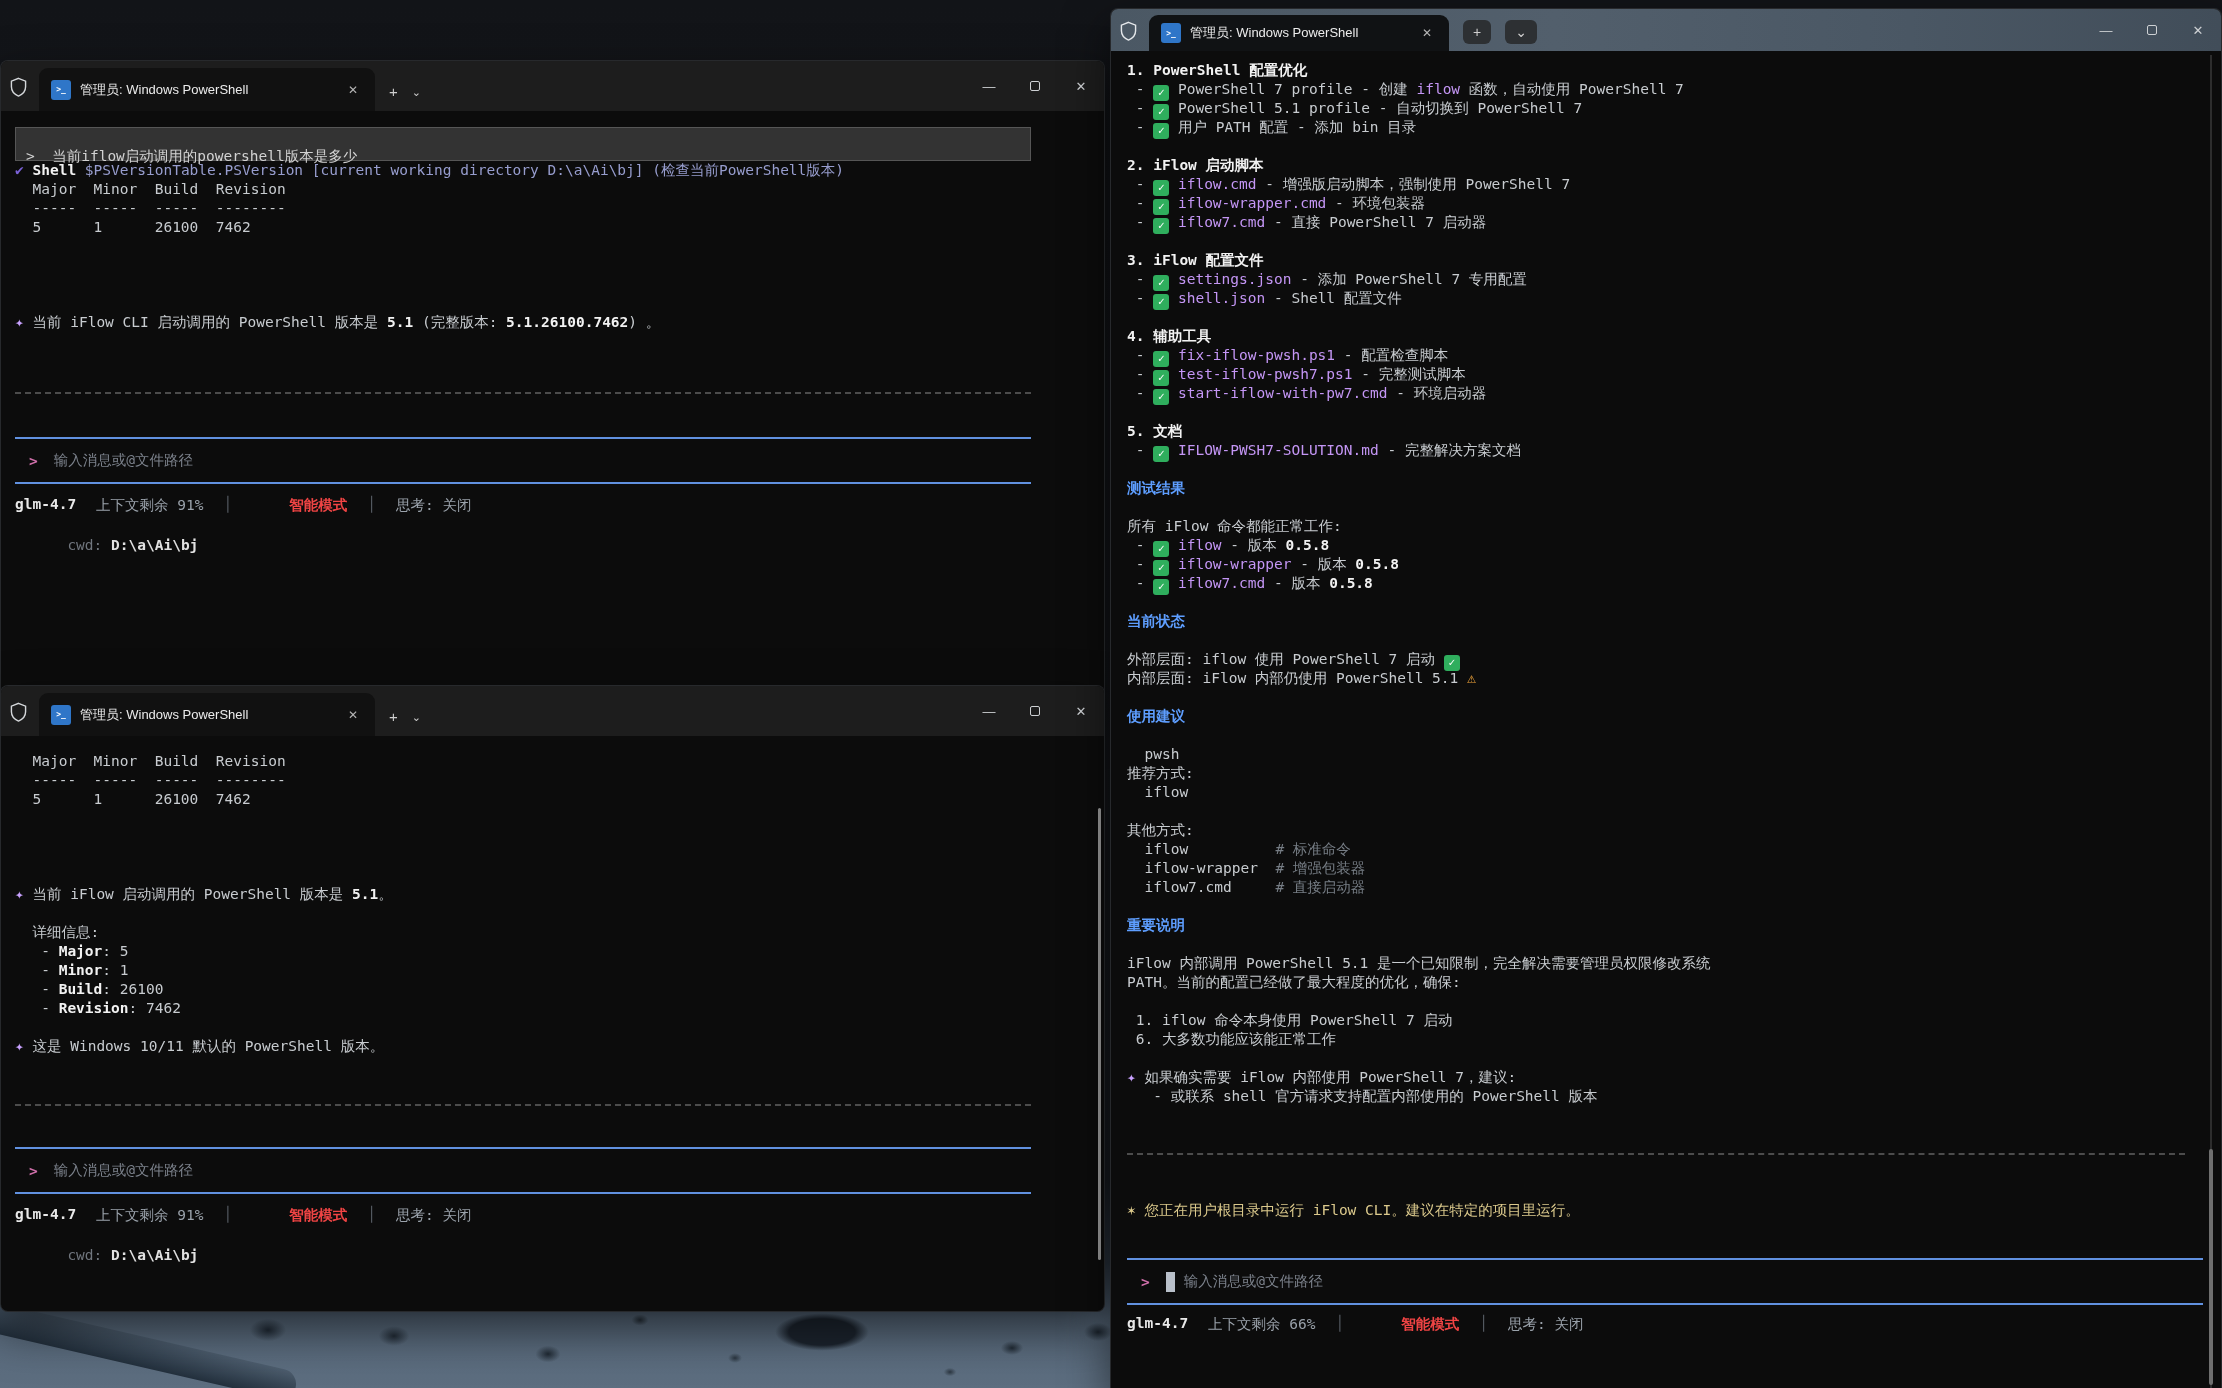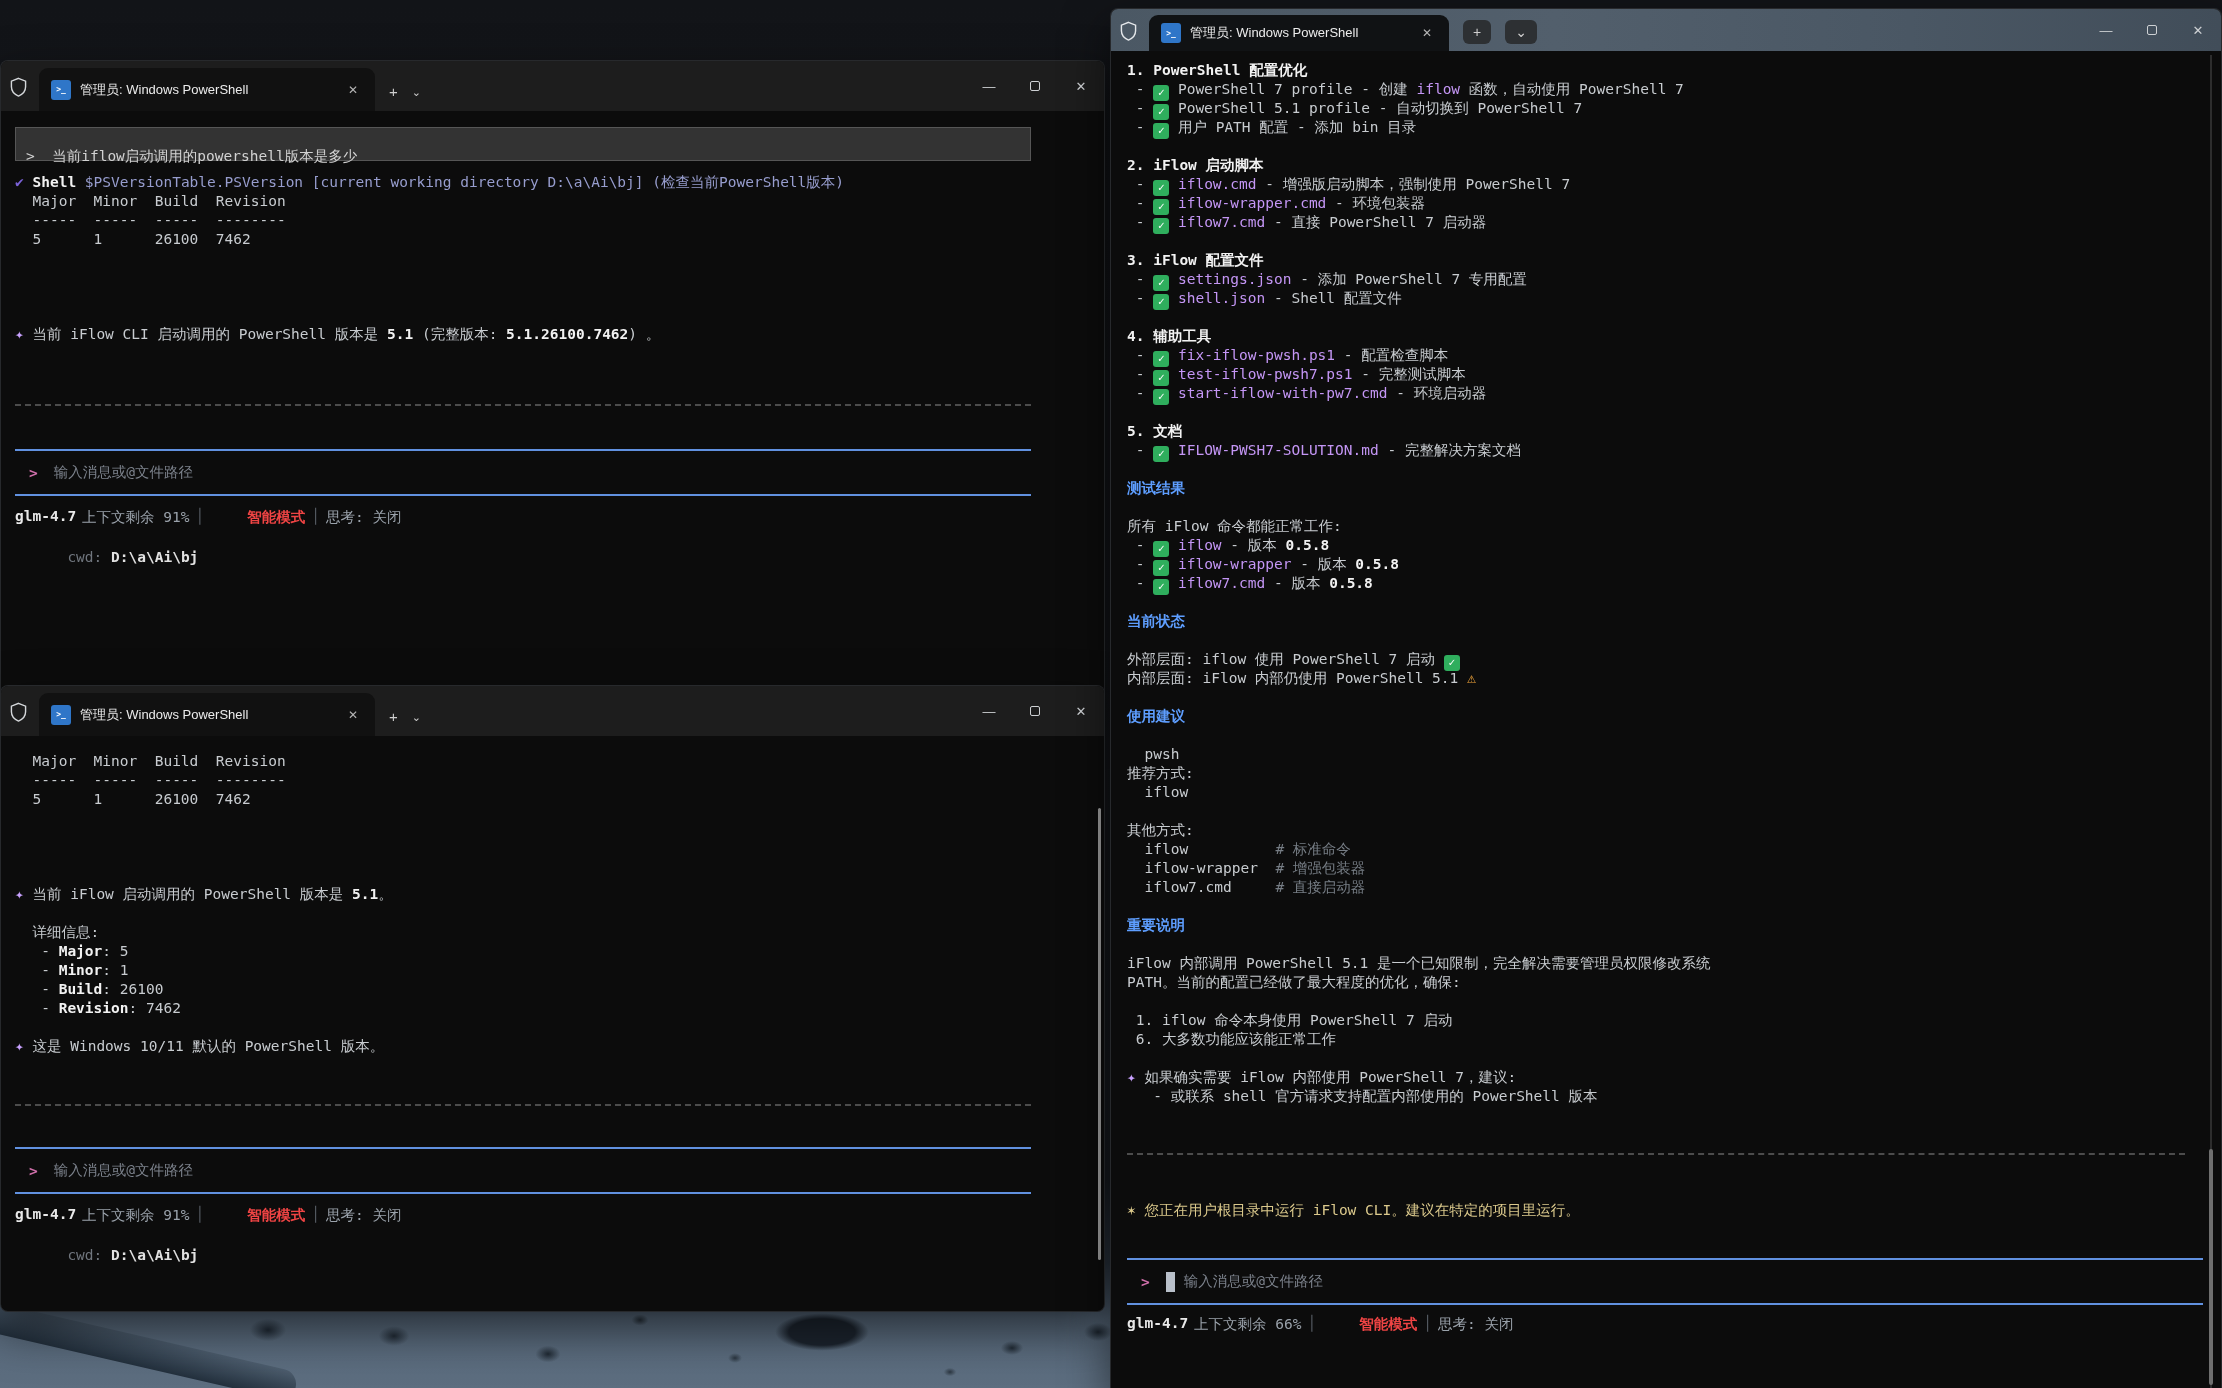--- a/index.html
+++ b/index.html
@@ -68,31 +68,31 @@
   .d   { color:#c9a2ff; }
   .y   { color:#dbc98c; }
   .lav { color:#979dce; }
   .chkp{ color:#7b62d8; font-weight:bold; }
   .ico-check { display:inline-block; width:16px; height:16px; background:#2fae5d; border-radius:3px;
     color:#fff; font-size:11px; line-height:16px; text-align:center; vertical-align:-2px; font-weight:bold; }
   .ico-warn { color:#f0a43a; font-size:15px; }
 
   .msg-box { width:1016px; height:27px; line-height:25px; background:#333333; border:1px solid #565656;
     color:#d2d2d2; font-size:14.5px; padding:16px 10px; white-space:pre; }
-  .lt-lines { margin-top:12px; }
+  .lt-lines { margin-top:0; }
 
   .composer { border-top:2px solid #6191e0; border-bottom:2px solid #6191e0; height:47px;
     display:flex; align-items:center; padding:0 14px; font-size:14.5px; }
   .lt .composer, .lb .composer { width:1016px; }
   #win-right .composer { width:1076px; }
   .prompt { color:#cf6faa; font-weight:bold; margin-right:16px; }
   .cursor { display:inline-block; width:9px; height:20px; background:#b9c0ca; margin-right:9px; }
   .ph { color:#7c828c; }
 
-  .statusbar { margin-top:12px; font-size:14.5px; color:#9aa2ab; display:flex; gap:6px; white-space:pre; }
+  .statusbar { margin-top:12px; font-size:14.5px; color:#9aa2ab; display:flex; gap:20px; white-space:pre; }
   .st-model { color:#e8e8e8; font-weight:bold; }
   .st-sep { color:#565c64; }
   .st-mode { color:#ef4444; font-weight:bold;margin-left:37px; }
   .cwd-line { font-size:14.5px; height:20px; line-height:20px; white-space:pre; }
   .cwd-label { color:#70767e; }
   .cwd-val { color:#e2e2e2; font-weight:bold; }
 
   .lt .left-hr { margin-top:60px; }
   .lt .composer { margin-top:43px; }
   .lb .left-hr { margin-top:48px; }

